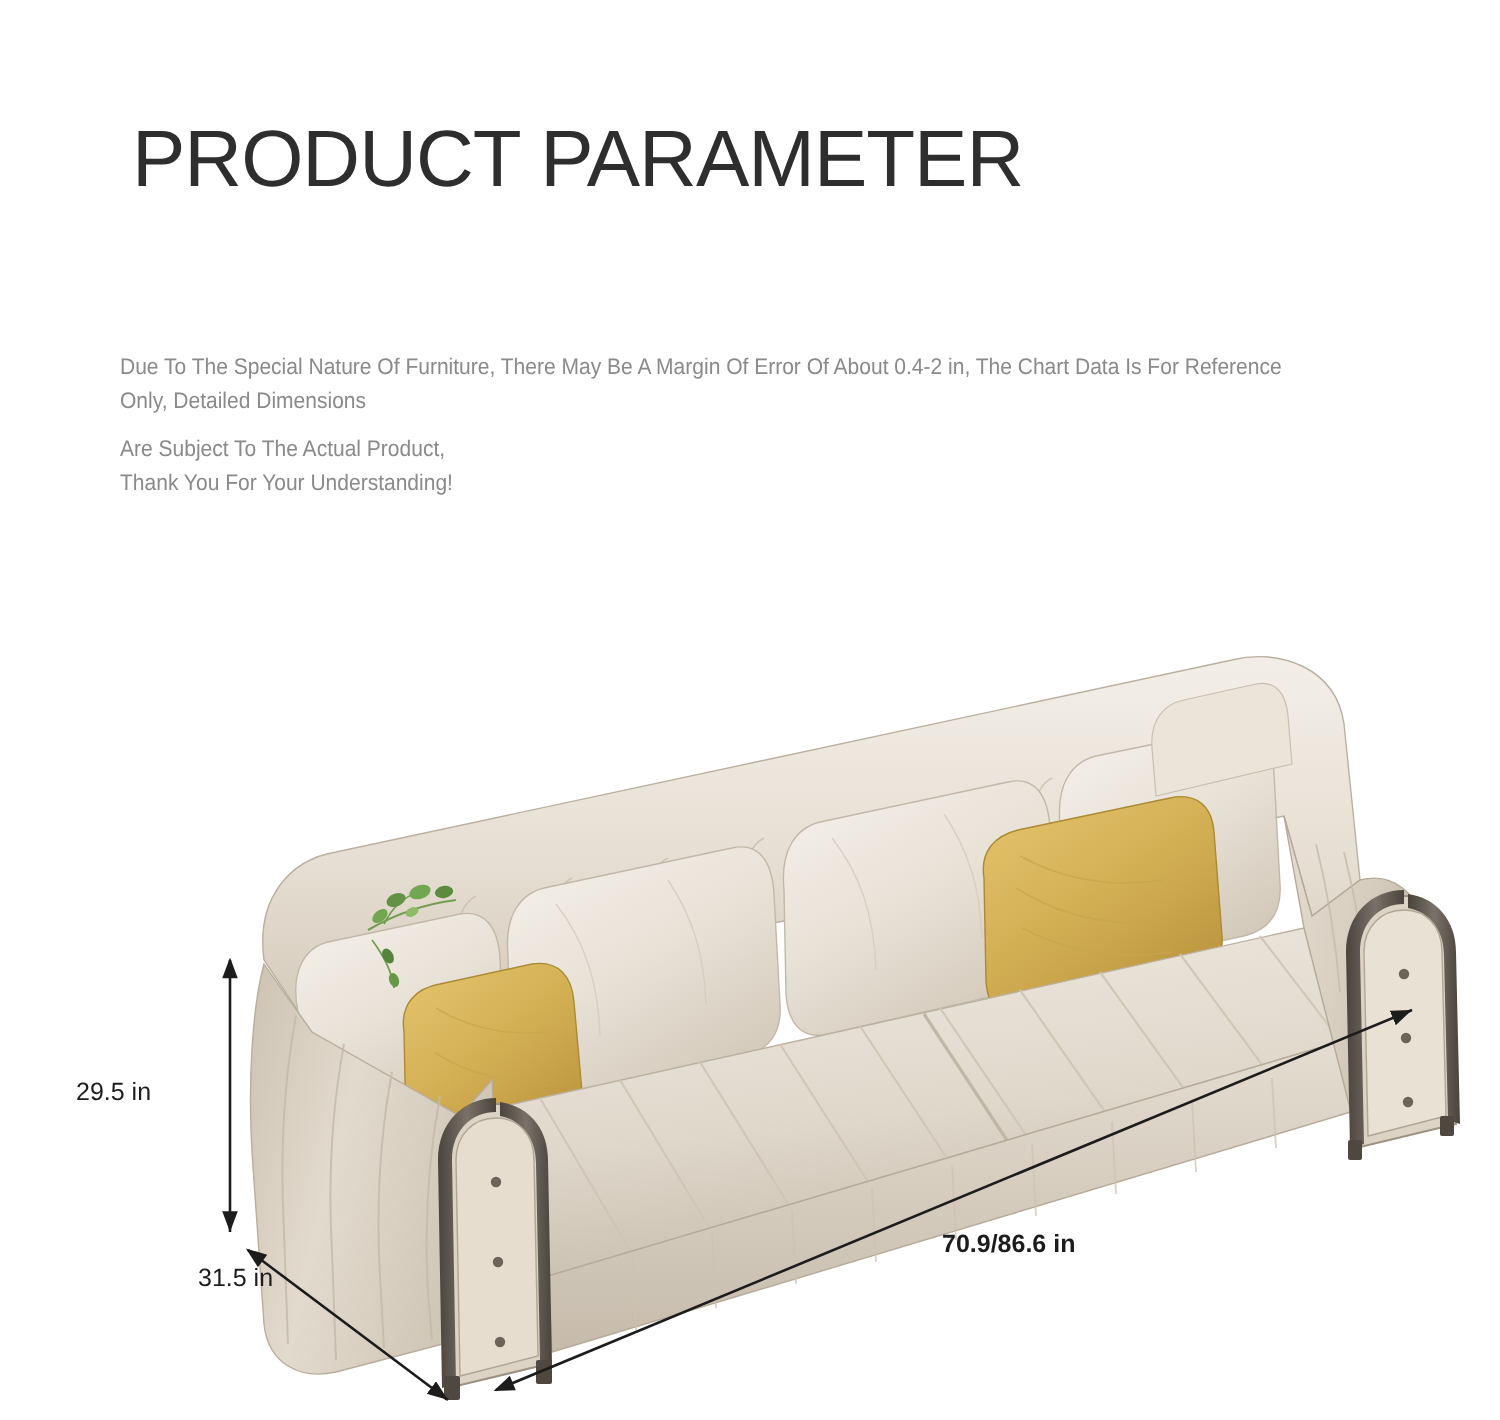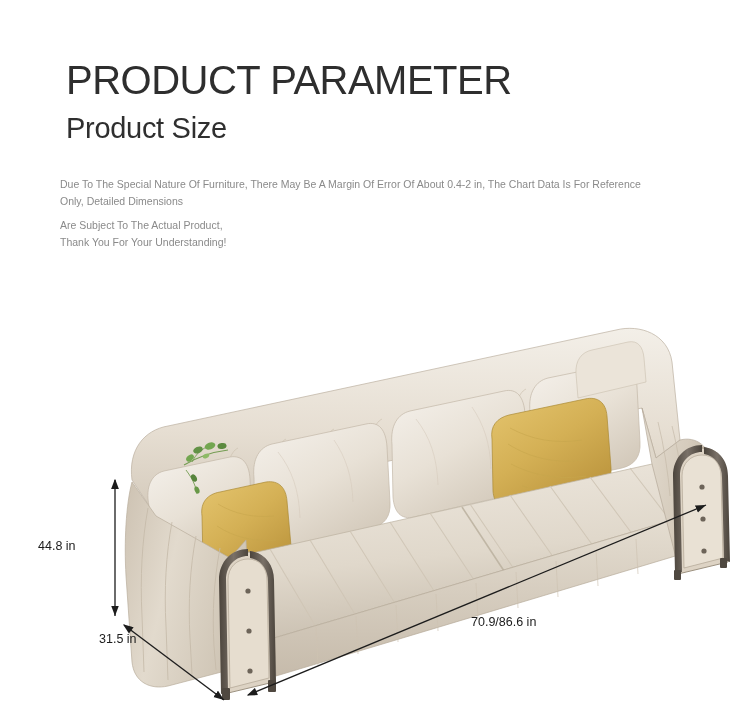--- a/index.html
+++ b/index.html
@@ -65,31 +65,30 @@
 
   
   .dim-label {
     position: absolute;
     font-size: 12.5px;
     color: #1c1c1c;
     white-space: nowrap;
     font-family: "Liberation Sans", sans-serif;
   }
   .dim-height { left: 22px; top: 539px; }
-  .dim-width  { left: 455px; top: 615px; }
+  .dim-width  { left: 455px; top: 615px; font-weight: bold; }
   .dim-depth  { left: 83px;  top: 632px; }
 </style>
 </head>
 <body>
 
 <div id="page">
 
   <h1 class="title-main">PRODUCT PARAMETER</h1>
 
-  <h2 class="title-sub">Product Size</h2>
 
   <div class="disclaimer">
     <div class="para1">Due To The Special Nature Of Furniture, There May Be A Margin Of Error Of About 0.4-2 in, The Chart Data Is For Reference Only, Detailed Dimensions</div>
     <div class="para2">Are Subject To The Actual Product,</div>
     <div>Thank You For Your Understanding!</div>
   </div>
 
   <div id="sofa-stage">
     <svg id="sofa-art" viewBox="0 0 750 420">
       <defs>
@@ -303,17 +302,17 @@
         </marker>
       </defs>
       <g stroke="#1c1c1c" stroke-width="1.3" fill="none">
         <line x1="99" y1="190" x2="99" y2="326" marker-start="url(#arrTail)" marker-end="url(#arrHead)"></line>
         <line x1="232" y1="405" x2="690" y2="215" marker-start="url(#arrTail)" marker-end="url(#arrHead)"></line>
         <line x1="108" y1="335" x2="208" y2="410" marker-start="url(#arrTail)" marker-end="url(#arrHead)"></line>
       </g>
     </svg>
   </div>
 
-  <div class="dim-label dim-height">44.8 in</div>
+  <div class="dim-label dim-height">29.5 in</div>
   <div class="dim-label dim-width">70.9/86.6 in</div>
   <div class="dim-label dim-depth">31.5 in</div>
 
 </div>
 
 </body></html>

